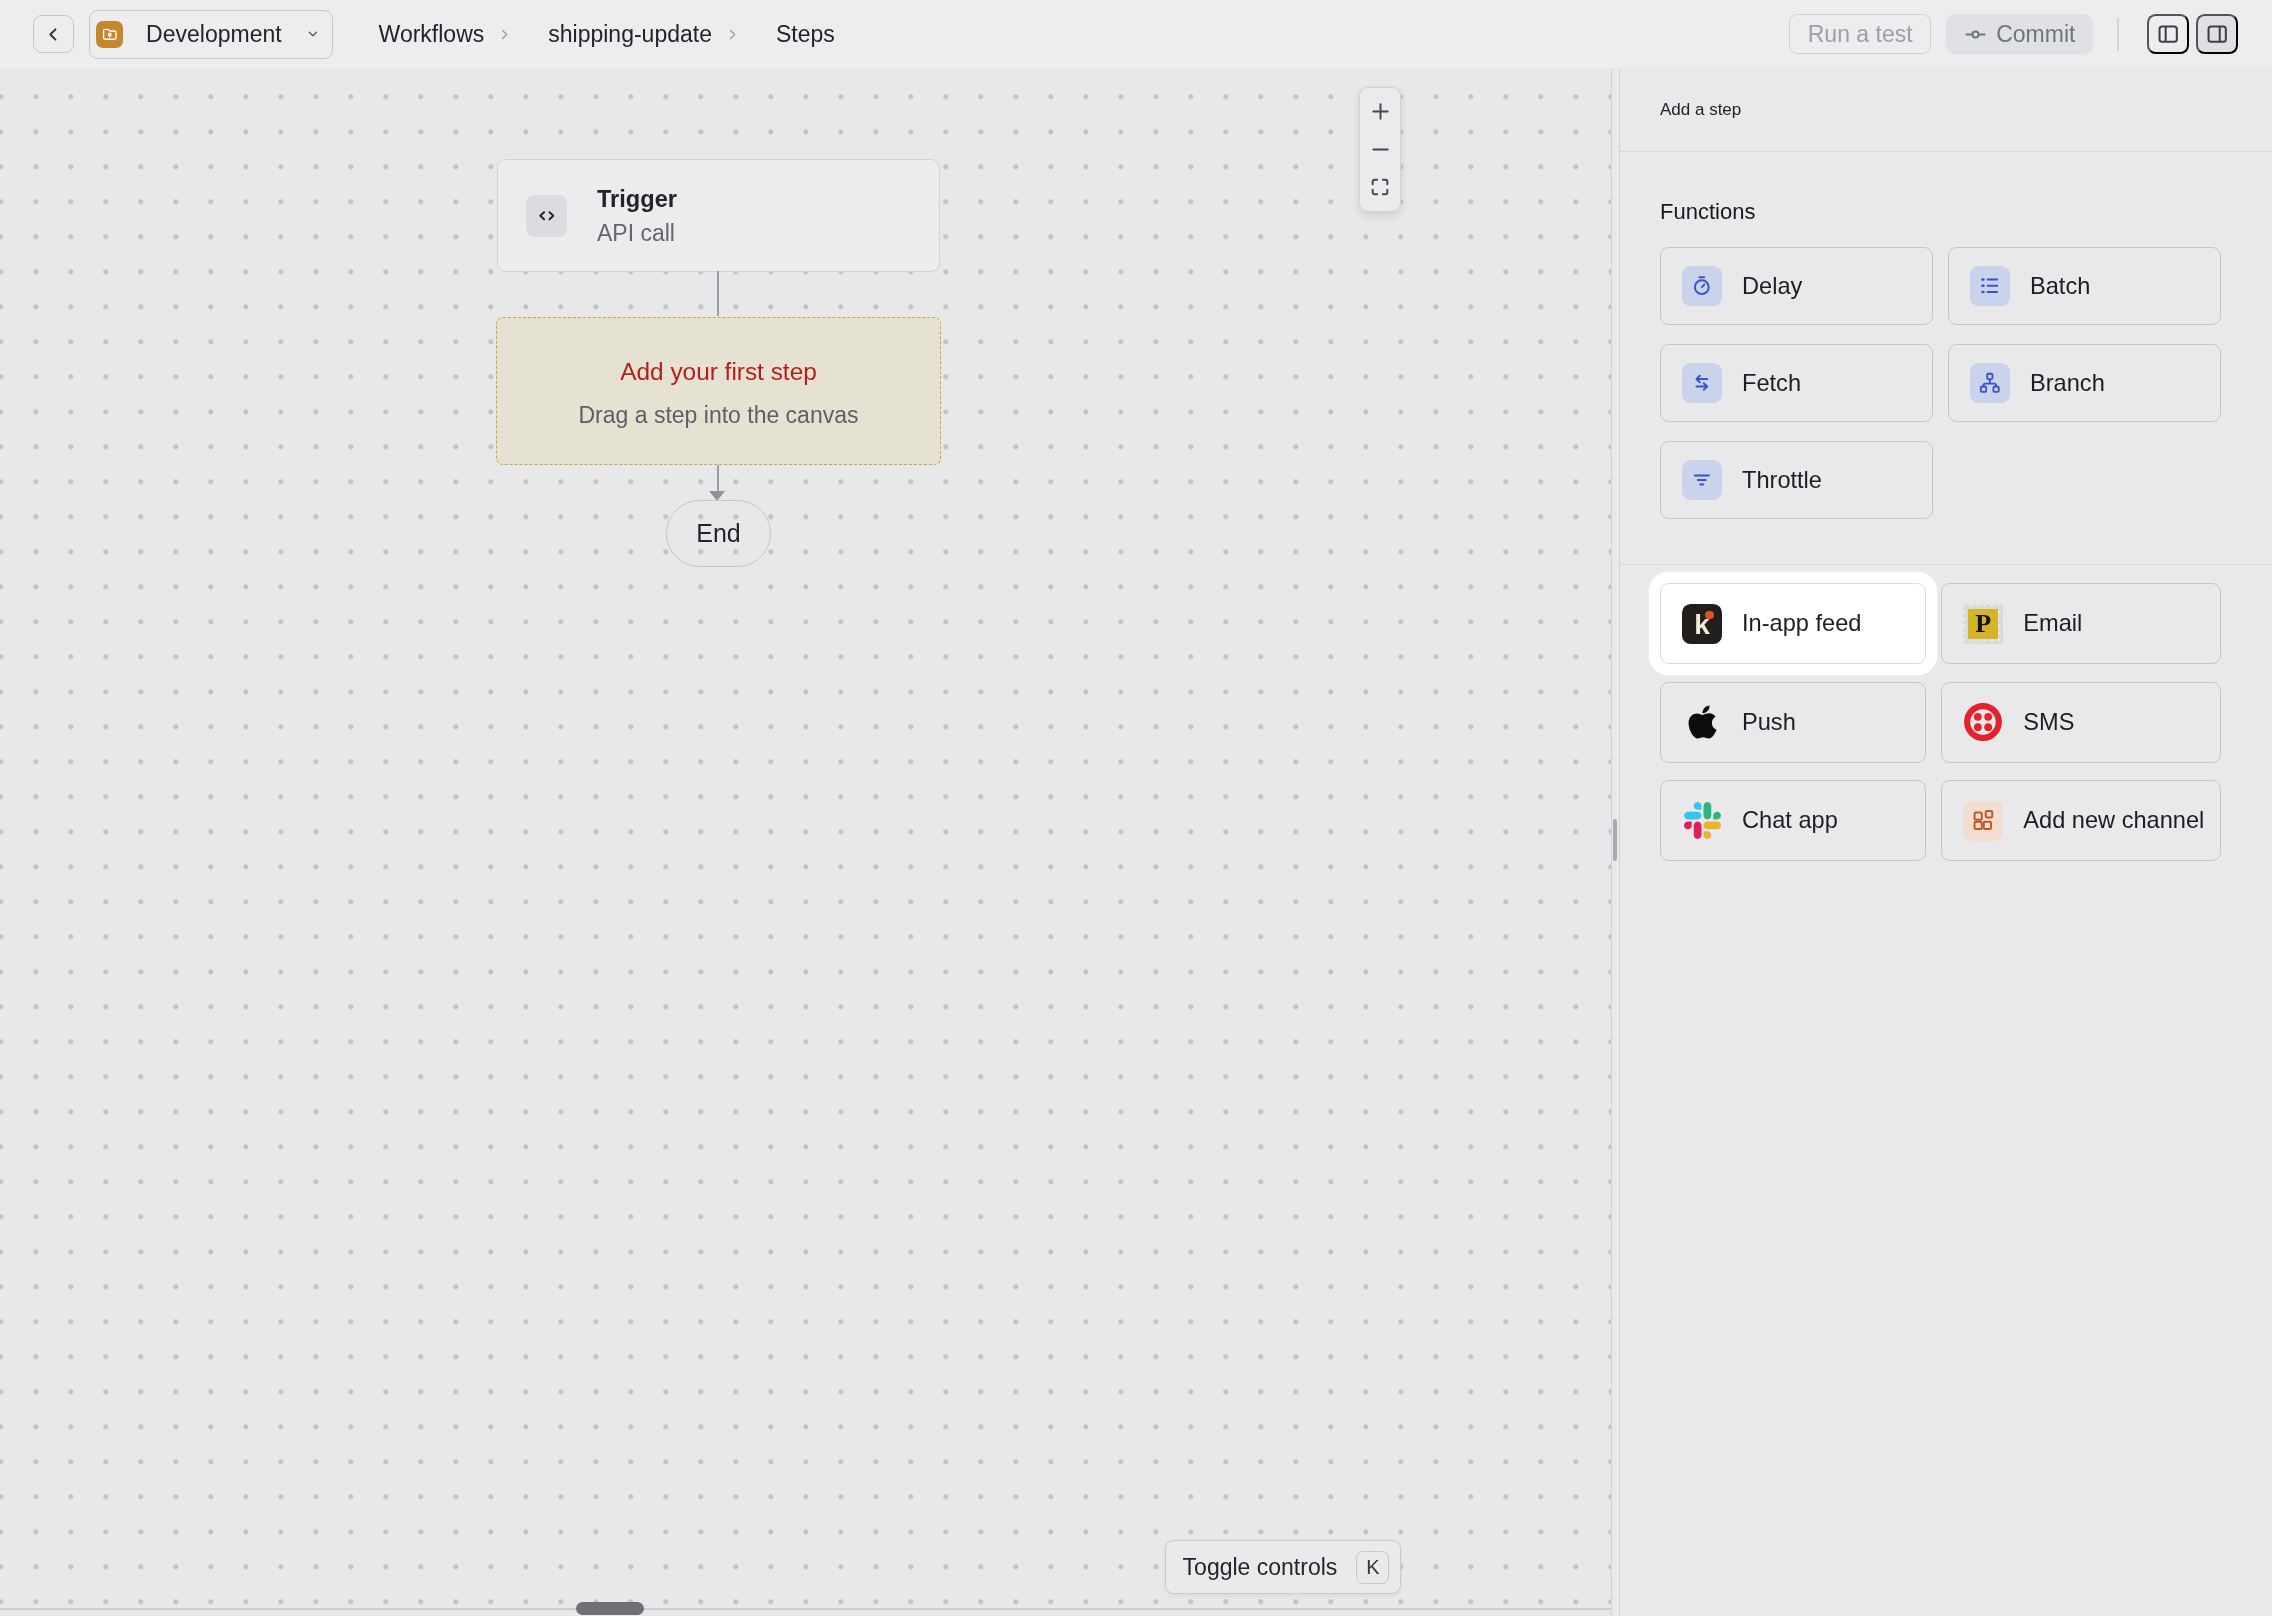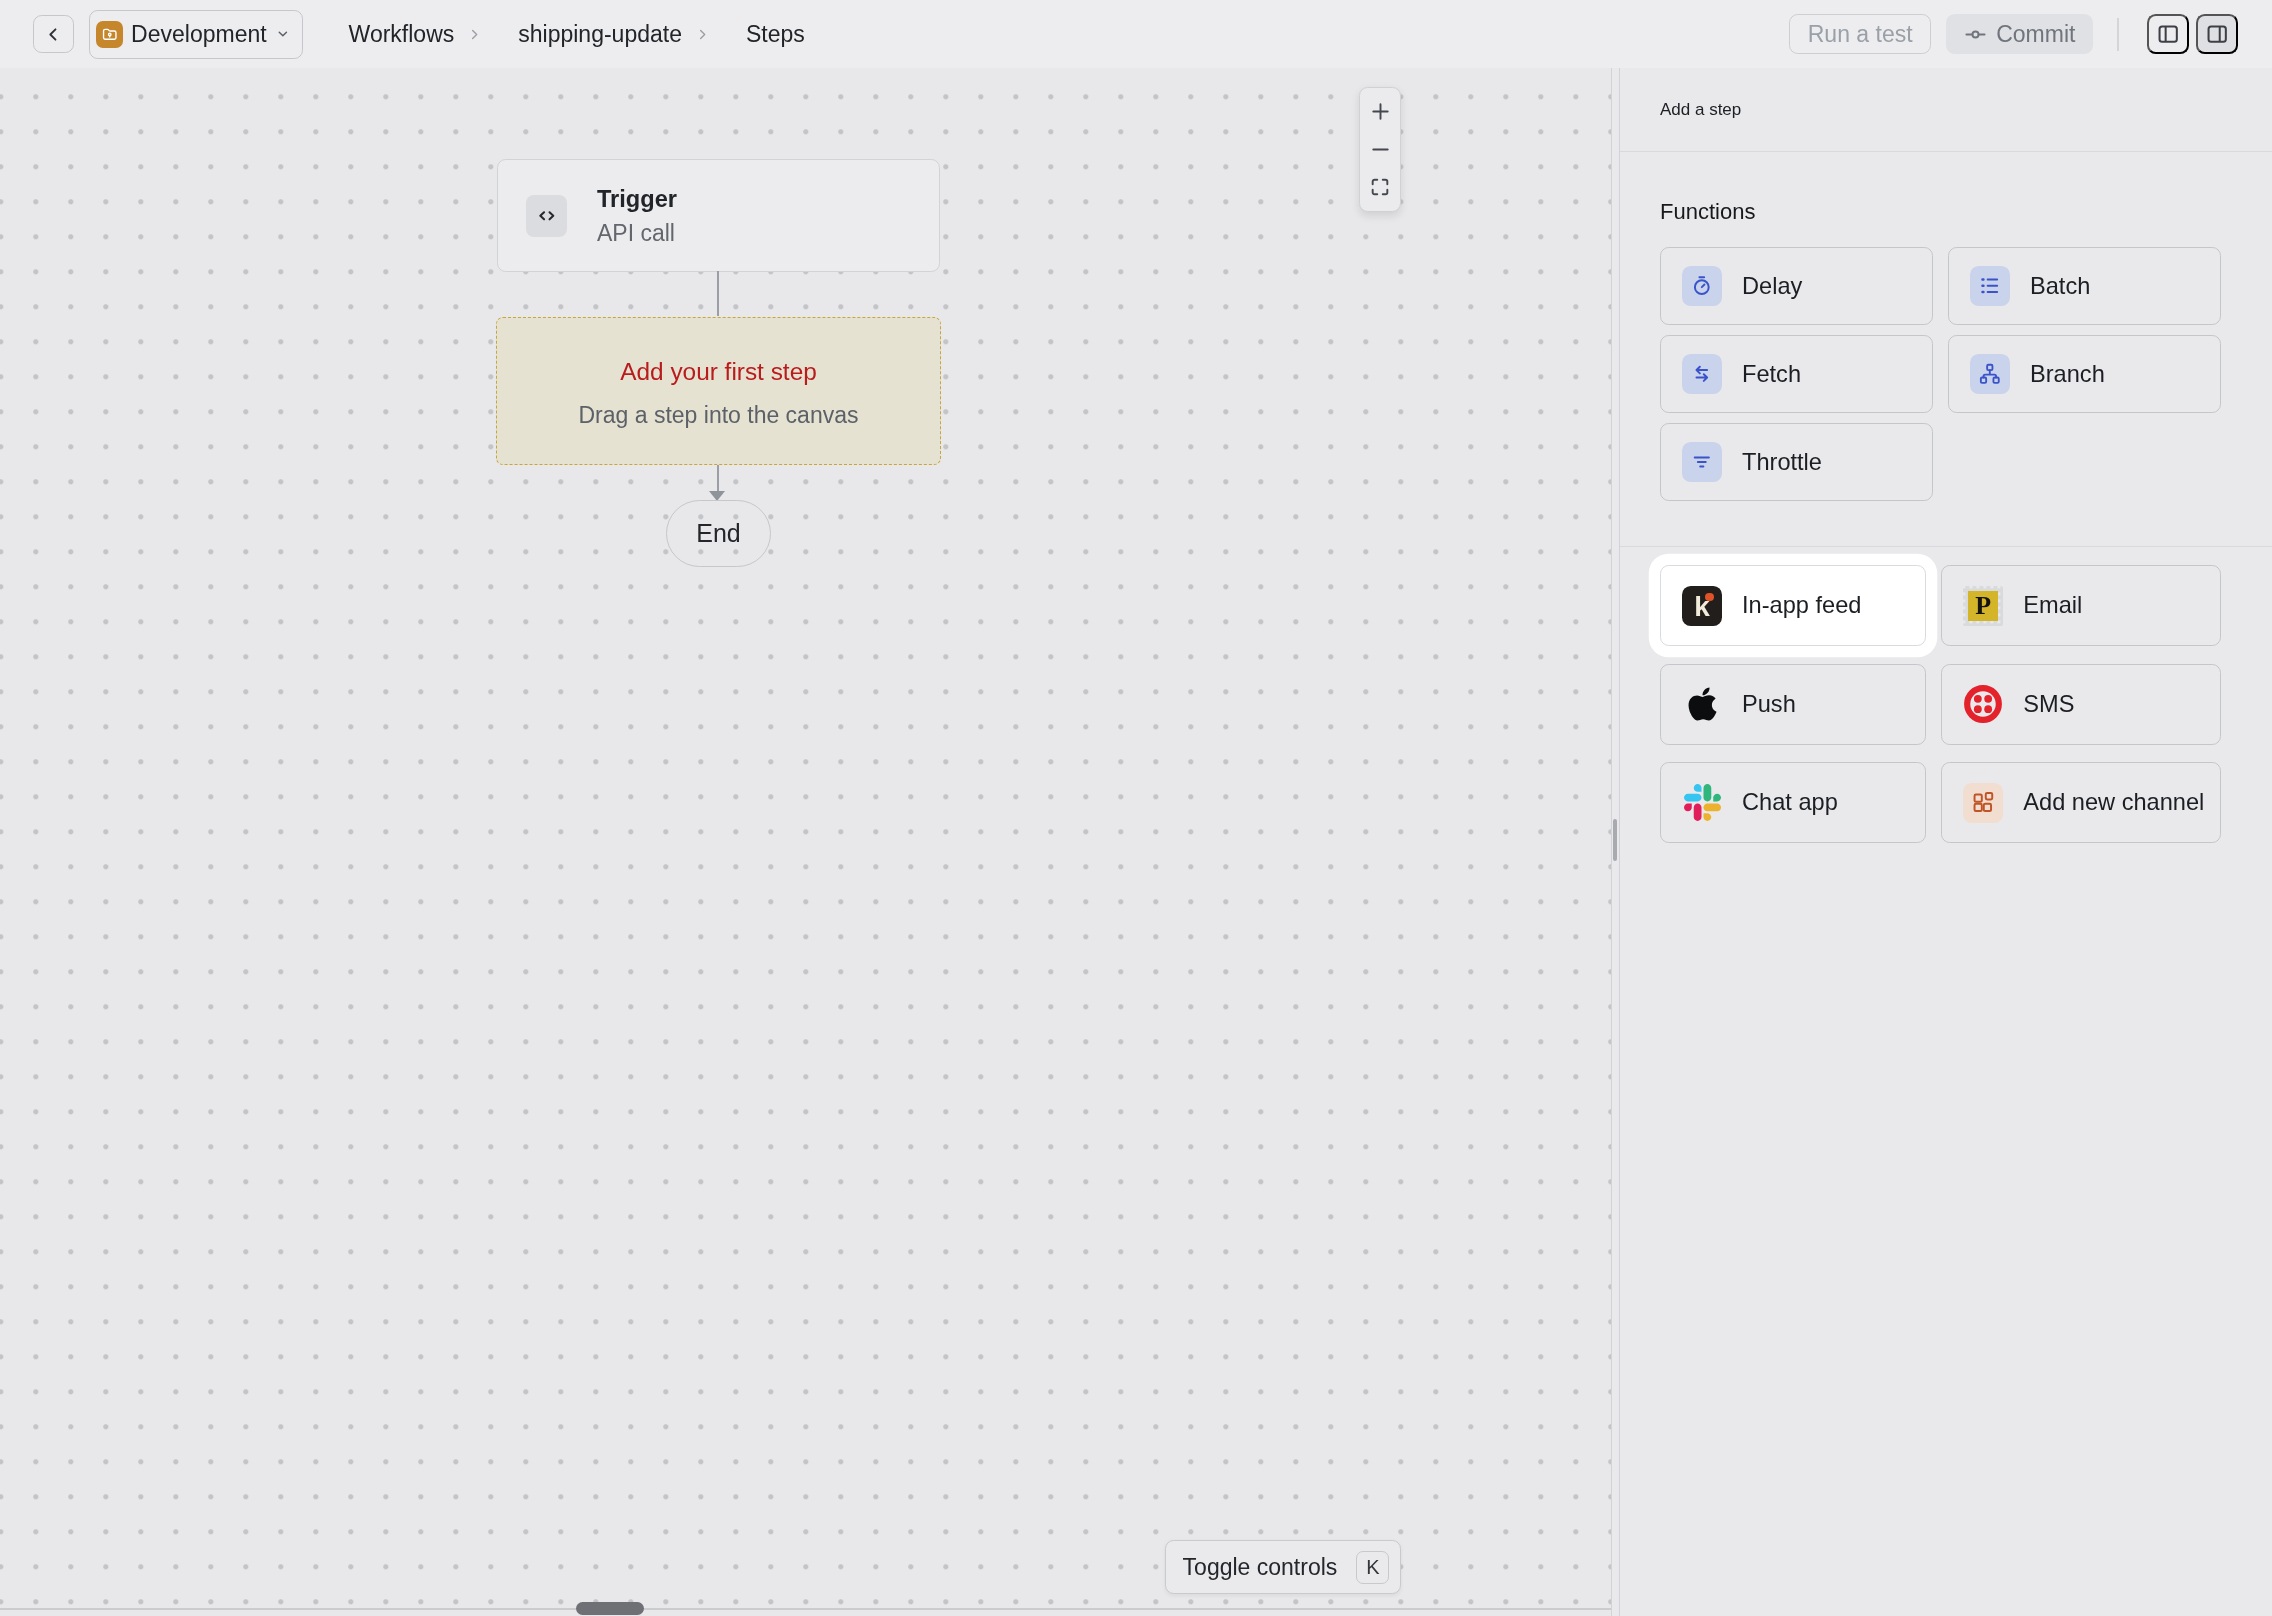--- a/index.html
+++ b/index.html
@@ -5,21 +5,21 @@
   * { margin:0; padding:0; box-sizing:border-box; }
   html,body { width:2273px; height:1616px; overflow:hidden; }
   body { font-family:"Liberation Sans", sans-serif; background:#e9e9eb; color:#1c1f23; }
   svg { display:block; }
 
   
   .topbar { height:68px; background:#ededef; display:flex; align-items:center; padding:0 35px 0 33px; }
   .btn-back { width:41px; height:38px; border:1.7px solid #c6c7cb; border-radius:8.7px; background:transparent;
               display:flex; align-items:center; justify-content:center; color:#2f3237; margin-right:15px; cursor:pointer; }
   .env-chip { height:49px; border:1.7px solid #c6c7cb; border-radius:8.7px; display:flex; align-items:center;
-              gap:8px; padding:0 11.3px 0 6.1px; margin-right:23px; cursor:pointer; background:transparent; }
+              gap:23px; padding:0 11.3px 0 6.1px; margin-right:23px; cursor:pointer; background:transparent; }
   .env-icon { width:27px; height:27px; border-radius:7px; background:#c5862c; display:flex; align-items:center; justify-content:center; }
   .env-label { font-size:23px; font-weight:500; color:#212428; }
   .crumbs { display:flex; align-items:center; gap:13px; font-size:23px; color:#212428; }
   .crumb { cursor:pointer;margin-left:23px; }
   .spacer { flex:1; }
   .btn-runtest { height:40px; padding:0 17.5px; border:1.7px solid #cdced2; border-radius:8.7px; background:transparent;
                  color:#9aa0a8; font-size:23px; display:flex; align-items:center; margin-right:15px; }
   .btn-commit { height:40px; padding:0 17.5px; border:none; border-radius:8.7px; background:#e0e1e4; color:#70757d;
                 font-size:23px; display:flex; align-items:center; gap:9.6px; margin-right:24.4px; cursor:pointer; }
   .tb-divider { width:1.7px; height:33px; background:#d4d5d8; margin-right:21px; }
@@ -70,21 +70,21 @@
   .hthumb { position:absolute; left:576px; top:1534px; width:68px; height:13px; border-radius:7px; background:#6f7075; cursor:pointer; }
 
   
   .sb-header { height:84px; flex:none; display:flex; align-items:center; padding:0 40px; border-bottom:0.9px solid #d8d9dc; }
   .sb-title { font-size:17px; font-weight:500; color:#1c1f23; }
   .sb-body { padding:0 51px 0 40px; }
   .section-label { font-size:22px; color:#17191d; }
   .lbl-functions { margin-top:47px; }
   .lbl-channels { margin-top:45px; }
   .grid { display:grid; grid-template-columns:1fr 1fr; column-gap:15px; }
-  .fgrid { row-gap:10px; margin-top:22px;text-align:center; }
+  .fgrid { row-gap:19px; margin-top:22px;text-align:center; }
   .cgrid { row-gap:17.5px; margin-top:18.3px; }
   .step-card { height:78px; border:1.7px solid #c5c6ca; border-radius:8.7px; background:transparent;
                display:flex; align-items:center; padding:0 15.7px 0 21px; gap:20px; cursor:pointer; }
   .channel-card { height:81px; }
   .step-label { font-size:23.6px; color:#1b1e22; white-space:nowrap; }
   .hl { background:#ffffff; border-color:#dadbe0; box-shadow:0 0 0 11.3px #ffffff; position:relative; z-index:2; }
   .sb-divider { height:0.9px; background:#d8d9dc; margin:45px -51px 0 -40px; }
   .tile { width:40px; height:40px; border-radius:8.7px; flex:none; display:flex; align-items:center; justify-content:center; }
   .tile-blue { background:#c9d3ec; color:#3a53c9; }
   .tile-knock { background:#211e1b; position:relative; }

